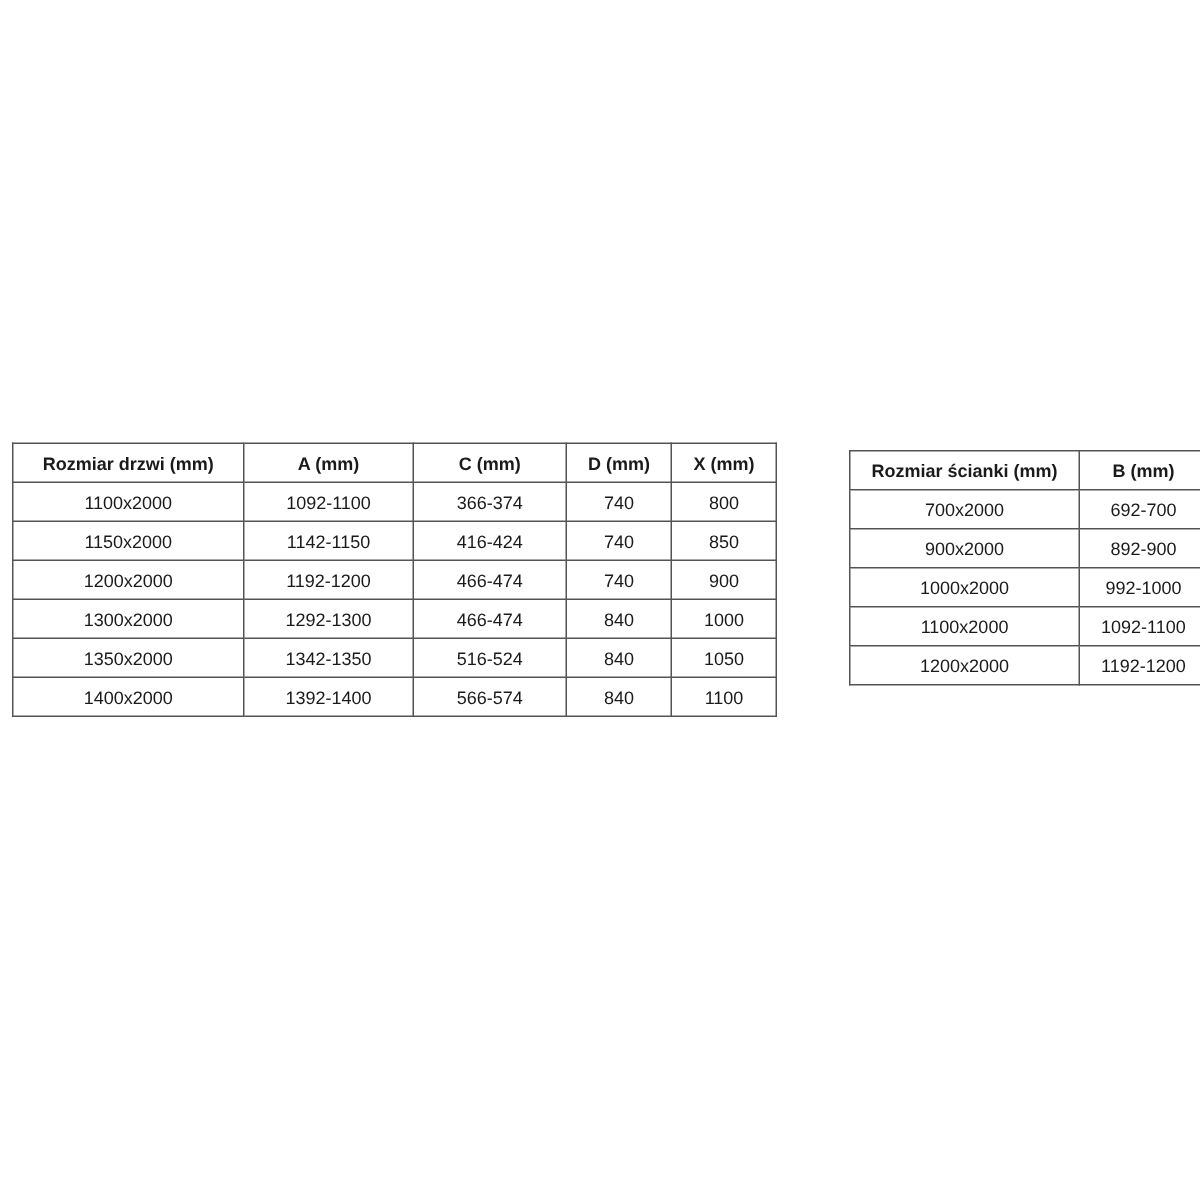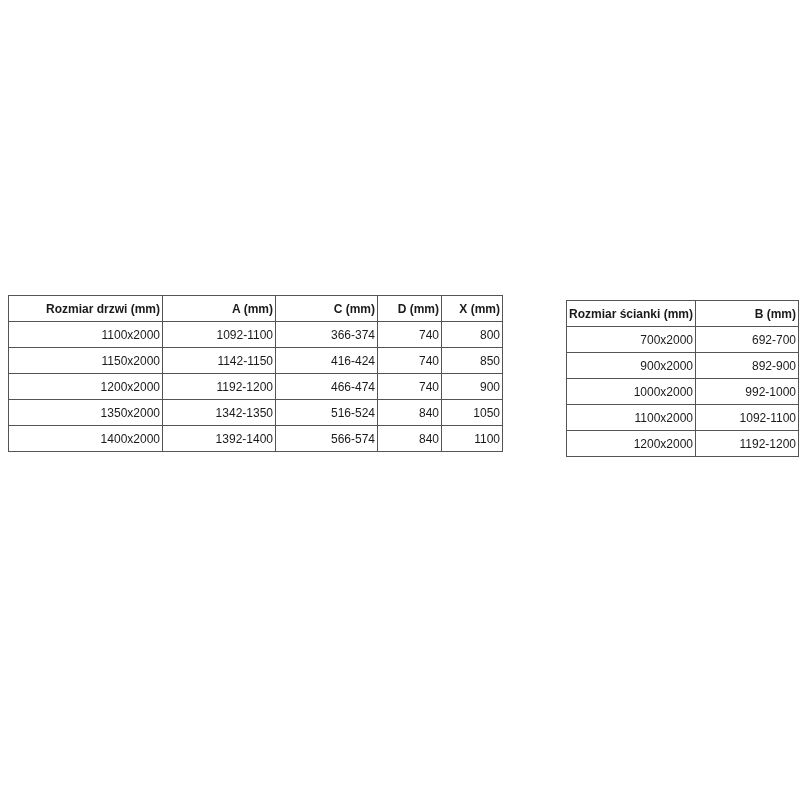--- a/index.html
+++ b/index.html
@@ -20,22 +20,22 @@
     border-collapse: collapse;
     table-layout: fixed;
     background: #ffffff;
   }
   table.spec-table.door { left: 8px;   top: 295px; }
   table.spec-table.wall { left: 566px; top: 300px; }
   table.spec-table th,
   table.spec-table td {
     border: 1px solid #545454;
     height: 25px;
-    padding: 0 2px;
-    text-align: right;
+    padding: 0 14px;
+    text-align: center;
     vertical-align: middle;
     font-size: 12px;
     line-height: 1;
     color: #1a1a1a;
     white-space: nowrap;
     overflow: hidden;
   }
   table.spec-table th {
     font-weight: bold;
   }
@@ -77,20 +77,27 @@
           <td>850</td>
         </tr>
         <tr>
           <td>1200x2000</td>
           <td>1192-1200</td>
           <td>466-474</td>
           <td>740</td>
           <td>900</td>
         </tr>
         <tr>
+          <td>1300x2000</td>
+          <td>1292-1300</td>
+          <td>466-474</td>
+          <td>840</td>
+          <td>1000</td>
+        </tr>
+        <tr>
           <td>1350x2000</td>
           <td>1342-1350</td>
           <td>516-524</td>
           <td>840</td>
           <td>1050</td>
         </tr>
         <tr>
           <td>1400x2000</td>
           <td>1392-1400</td>
           <td>566-574</td>

